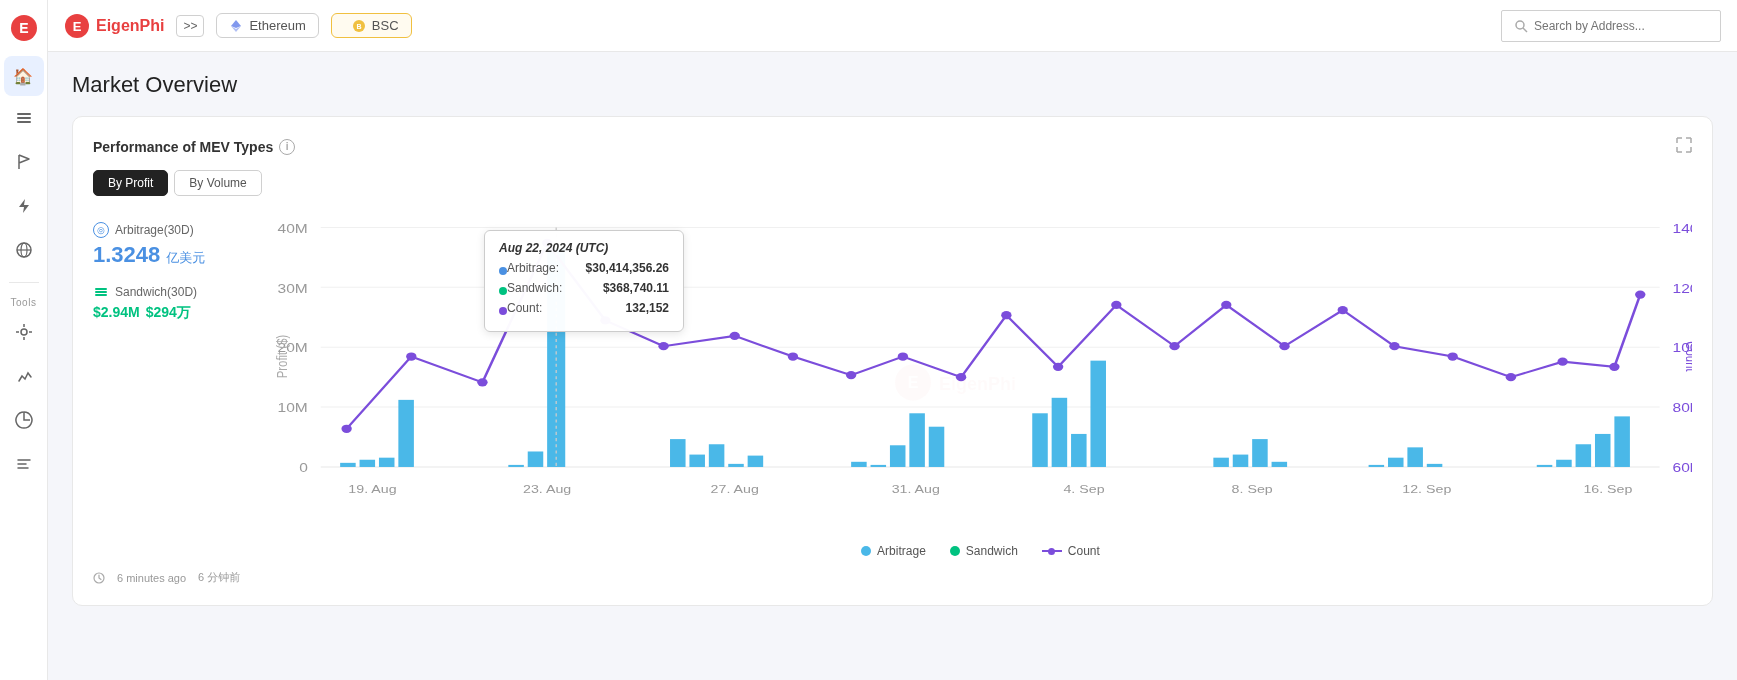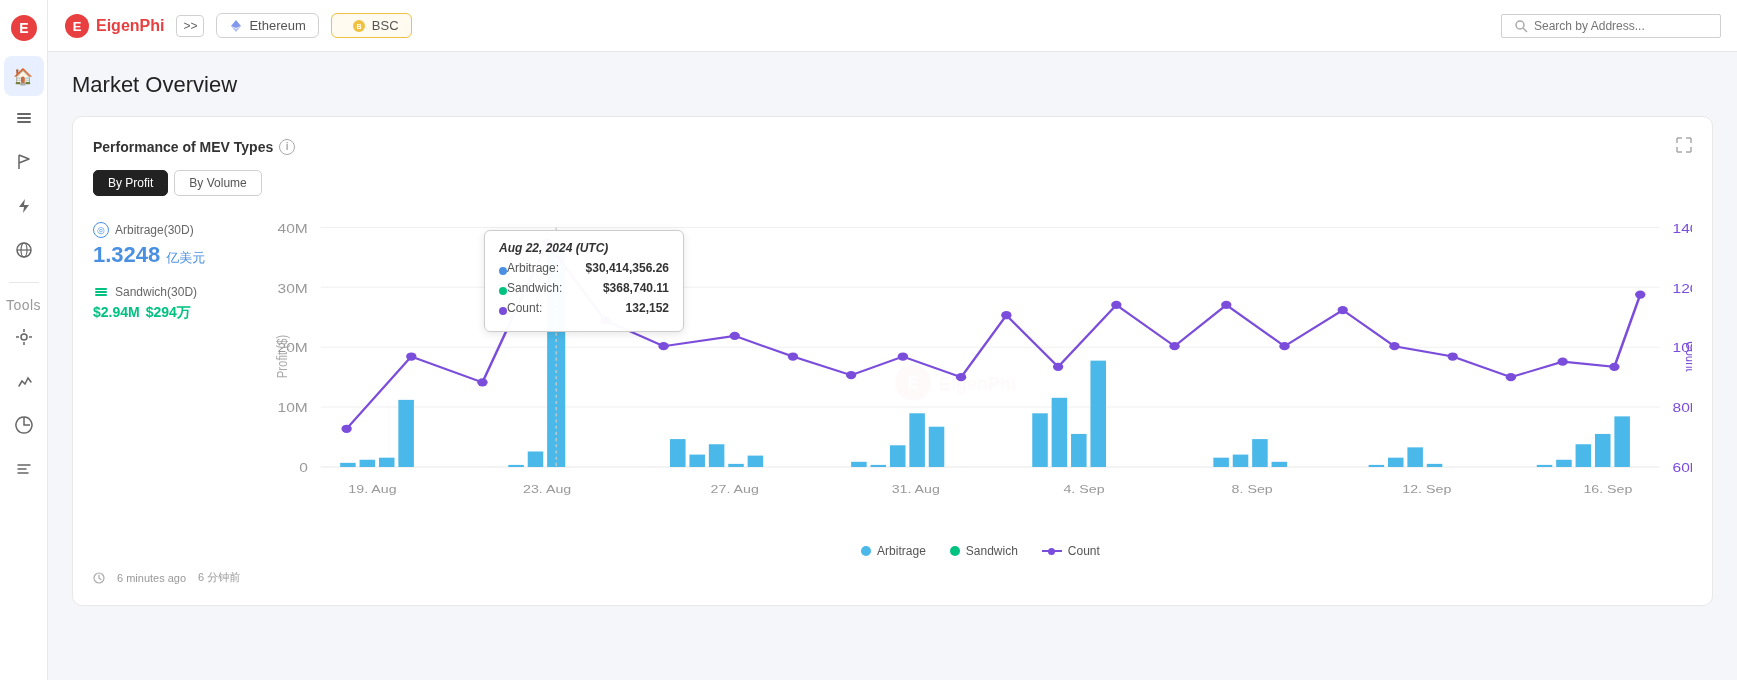--- a/index.html
+++ b/index.html
@@ -25,21 +25,21 @@
       width: 40px; height: 40px; margin-bottom: 4px;
     }
     .sidebar-item {
       width: 40px; height: 40px;
       display: flex; align-items: center; justify-content: center;
       border-radius: 8px; cursor: pointer; color: #666;
     }
     .sidebar-item.active { background: #e8f0ff; color: #4060e0; }
     .sidebar-divider { width: 30px; border: none; border-top: 1px solid #e8e8e8; margin: 6px 0; }
     .tools-label {
-      font-size: 14px; color: #999; letter-spacing: 0.5px; margin: 4px 0 2px;
+      font-size: 10px; color: #999; letter-spacing: 0.5px; margin: 4px 0 2px;
     }
 
     
     .main { flex: 1; display: flex; flex-direction: column; overflow: hidden; }
 
     
     .header {
       height: 52px; background: #fff; border-bottom: 1px solid #e8e8e8;
       display: flex; align-items: center; padding: 0 16px; gap: 12px;
     }
@@ -49,21 +49,21 @@
       display: flex; align-items: center; justify-content: center; cursor: pointer; color: #666;
       font-size: 12px;
     }
     .header-network {
       display: flex; align-items: center; gap: 6px; padding: 4px 12px;
       border: 1px solid #d0d0d0; border-radius: 6px; cursor: pointer; font-size: 13px; color: #555;
     }
     .header-network.active { background: #fffbf0; border-color: #f0c040; padding-left: 20px; }
     .header-spacer { flex: 1; }
     .search-box {
-      height: 24px; border: 1px solid #d0d0d0; border-radius: 2px;
+      height: 32px; border: 1px solid #d0d0d0; border-radius: 2px;
       padding: 0 12px; font-size: 12px; color: #999; min-width: 220px;
       display: flex; align-items: center;
     }
 
     
     .content { flex: 1; padding: 20px 24px; overflow-y: auto; background: #f5f6fa; }
     .page-title { font-size: 22px; font-weight: 400; color: #222; margin-bottom: 18px; }
 
     
     .card {

